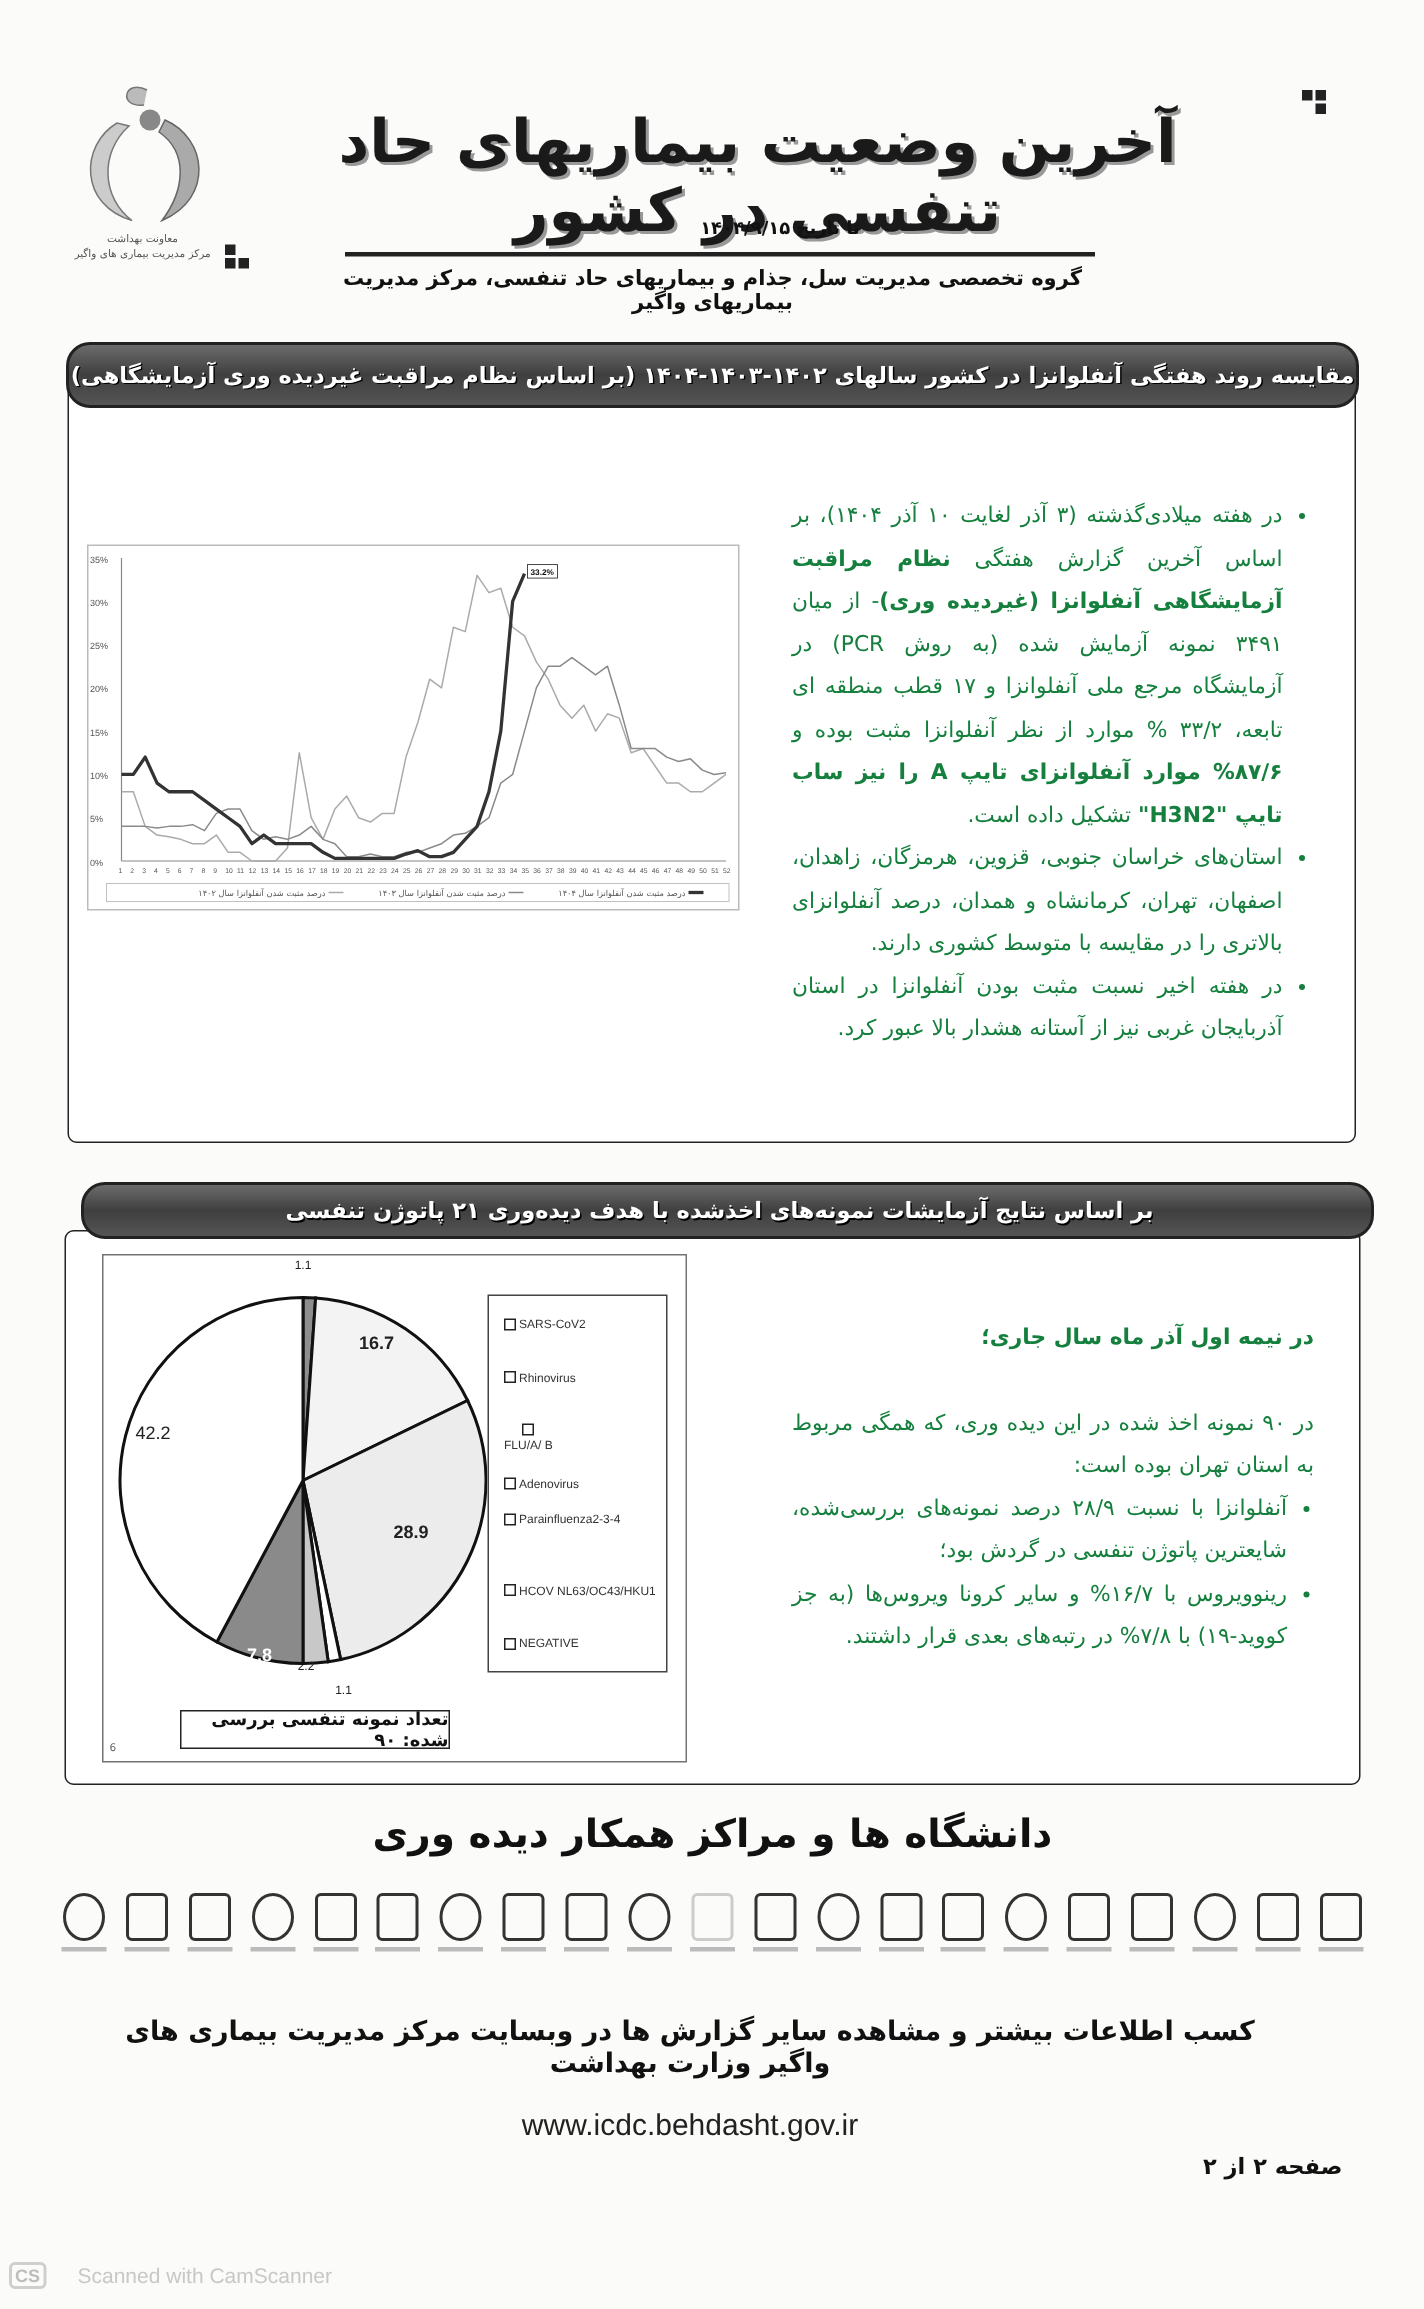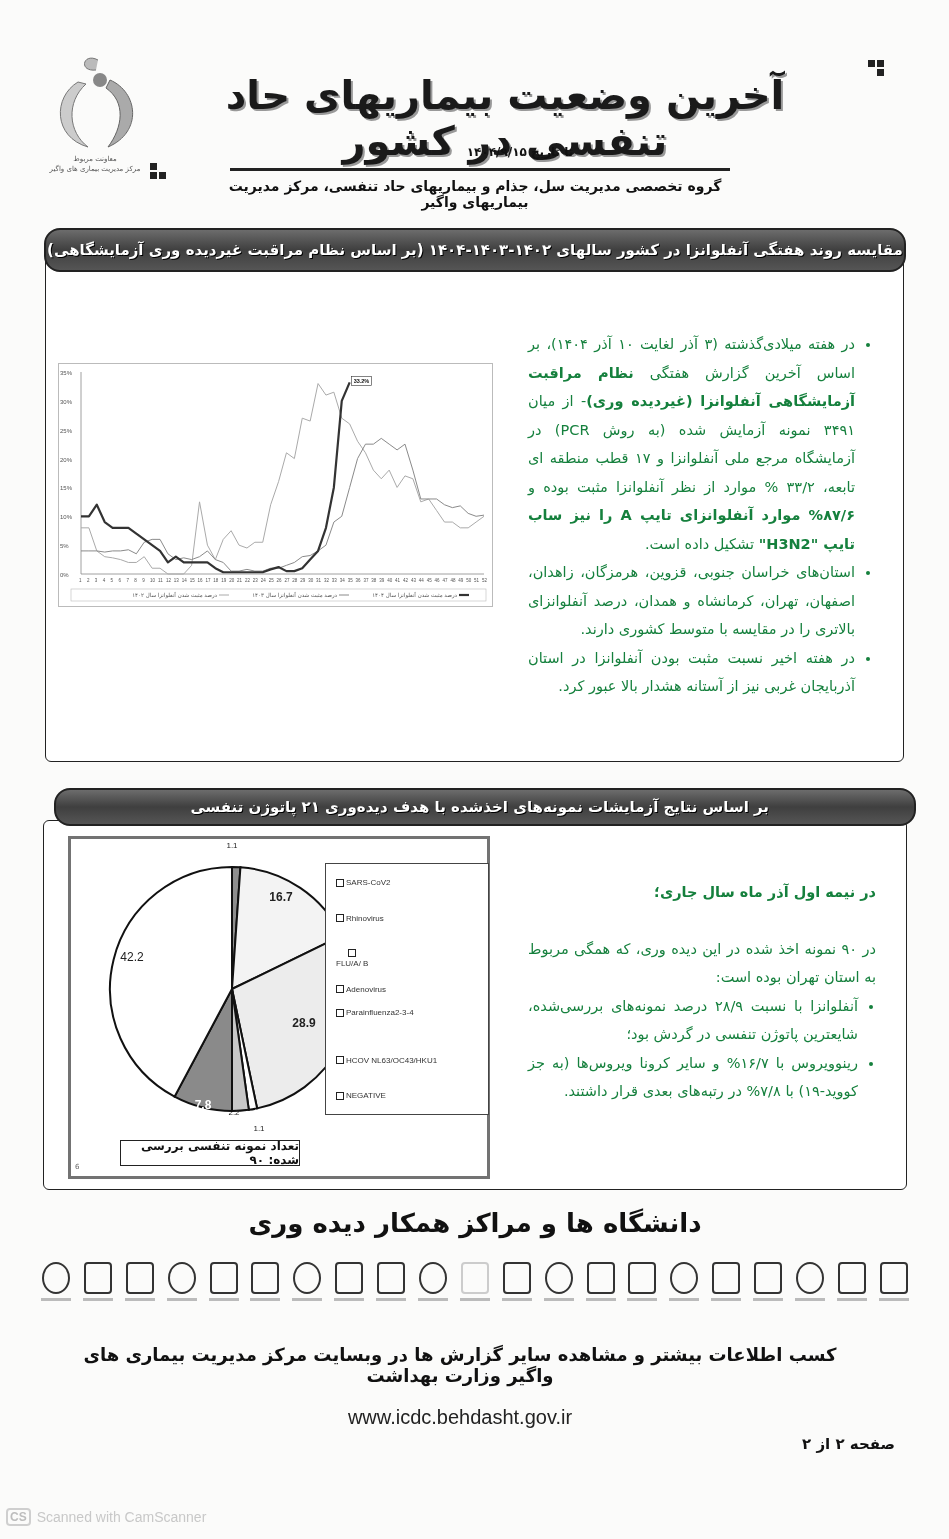--- a/index.html
+++ b/index.html
@@ -16,48 +16,48 @@
   
   .box{border:1.5px solid #222;border-radius:6px;background:#fff;}
   .banner{border-radius:16px;background:linear-gradient(#6c6c6c,#3f3f3f 50%,#555);border:2px solid #222;color:#fff;font-weight:bold;display:flex;align-items:center;justify-content:center;direction:rtl;text-shadow:1px 1px 0 #000;}
   
   .chart1{left:58px;top:363px;width:433px;height:242px;border:1px solid #bbb;background:#fff;}
   .bullets{direction:rtl;text-align:justify;font-size:14.5px;line-height:28.5px;color:#15803d;}
   .bullets ul{margin:0;padding:0 18px 0 0;}
   .bullets li{margin:0;}
   .bullets b{font-weight:bold;}
   
-  .pie-wrap{left:68px;top:836px;width:388px;height:337px;border:3px solid #737373;background:#fff;padding-left:28px;}
-  .legend{left:325px;top:863px;width:118px;height:250px;border:1px solid #444;background:#fff;font-size:8px;font-family:"Liberation Sans",sans-serif;padding-left:44px;}
+  .pie-wrap{left:68px;top:836px;width:388px;height:337px;border:1px solid #737373;background:#fff;}
+  .legend{left:325px;top:863px;width:118px;height:250px;border:1px solid #444;background:#fff;font-size:8px;font-family:"Liberation Sans",sans-serif;}
   .legend .it{position:absolute;left:10px;display:flex;align-items:center;gap:2px;color:#333;}
   .legend .sw{width:6px;height:6px;border:1.5px solid #222;background:#fff;display:inline-block;}
   .count-box{left:120px;top:1140px;width:178px;height:24px;border:1px solid #222;background:#fff;font-size:12px;font-weight:bold;direction:rtl;display:flex;align-items:center;justify-content:center;}
   .logos{left:40px;top:1262px;width:870px;height:50px;display:flex;justify-content:space-between;align-items:flex-start;}
   .logo-item{width:32px;height:46px;display:flex;flex-direction:column;align-items:center;}
   .logo-item .g{width:24px;height:28px;border:2px solid #333;border-radius:4px;}
   .logo-item .t{width:30px;height:3px;background:#bbb;margin-top:4px;}
   .footer-text{left:60px;top:1344px;width:800px;font-size:18px;font-weight:bold;text-align:center;direction:rtl;}
   .url{left:200px;top:1406px;width:520px;font-size:20px;text-align:center;font-family:"Liberation Sans",sans-serif;color:#222;}
   .pageno{left:760px;top:1435px;width:135px;font-size:15px;font-weight:bold;direction:rtl;text-align:right;}
-  .cs{left:6px;top:1508px;display:flex;align-items:center;gap:6px;color:#c8c8c8;font-size:14px;font-family:"Liberation Sans",sans-serif;}
+  .cs{left:6px;top:1508px;display:flex;align-items:center;gap:21px;color:#c8c8c8;font-size:14px;font-family:"Liberation Sans",sans-serif;}
   .cs .badge{border:2px solid #cfcfcf;border-radius:4px;font-weight:bold;font-size:12px;padding:0 2px;color:#bdbdbd;}
 </style>
 </head>
 <body>
 
 <div class="abs logo-box">
   <svg width="120" height="100" viewBox="0 0 120 100">
     <path d="M60 8 C 45 0, 40 20, 58 18" fill="#bbb" stroke="#777"></path>
     <path d="M40 30 C 15 45, 15 85, 50 95 C 30 80, 28 50, 48 32 Z" fill="#ccc" stroke="#777"></path>
     <path d="M72 28 C 100 40, 105 80, 70 95 C 85 75, 88 50, 68 36 Z" fill="#aaa" stroke="#666"></path>
     <circle cx="62" cy="28" r="7" fill="#888"></circle>
   </svg>
 </div>
 <div class="abs logo-caption">
-  <div>معاونت مربوط</div>
+  <div>معاونت بهداشت</div>
   <div>مرکز مدیریت بیماری های واگیر</div>
 </div>
 <div class="abs" style="left:150px;top:163px;">
   <div class="sq" style="position:absolute;left:0;top:0;"></div>
   <div class="sq" style="position:absolute;left:0;top:9px;"></div>
   <div class="sq" style="position:absolute;left:9px;top:9px;"></div>
 </div>
 <div class="abs" style="left:868px;top:60px;">
   <div class="sq" style="position:absolute;left:0;top:0;"></div>
   <div class="sq" style="position:absolute;left:9px;top:0;"></div>

